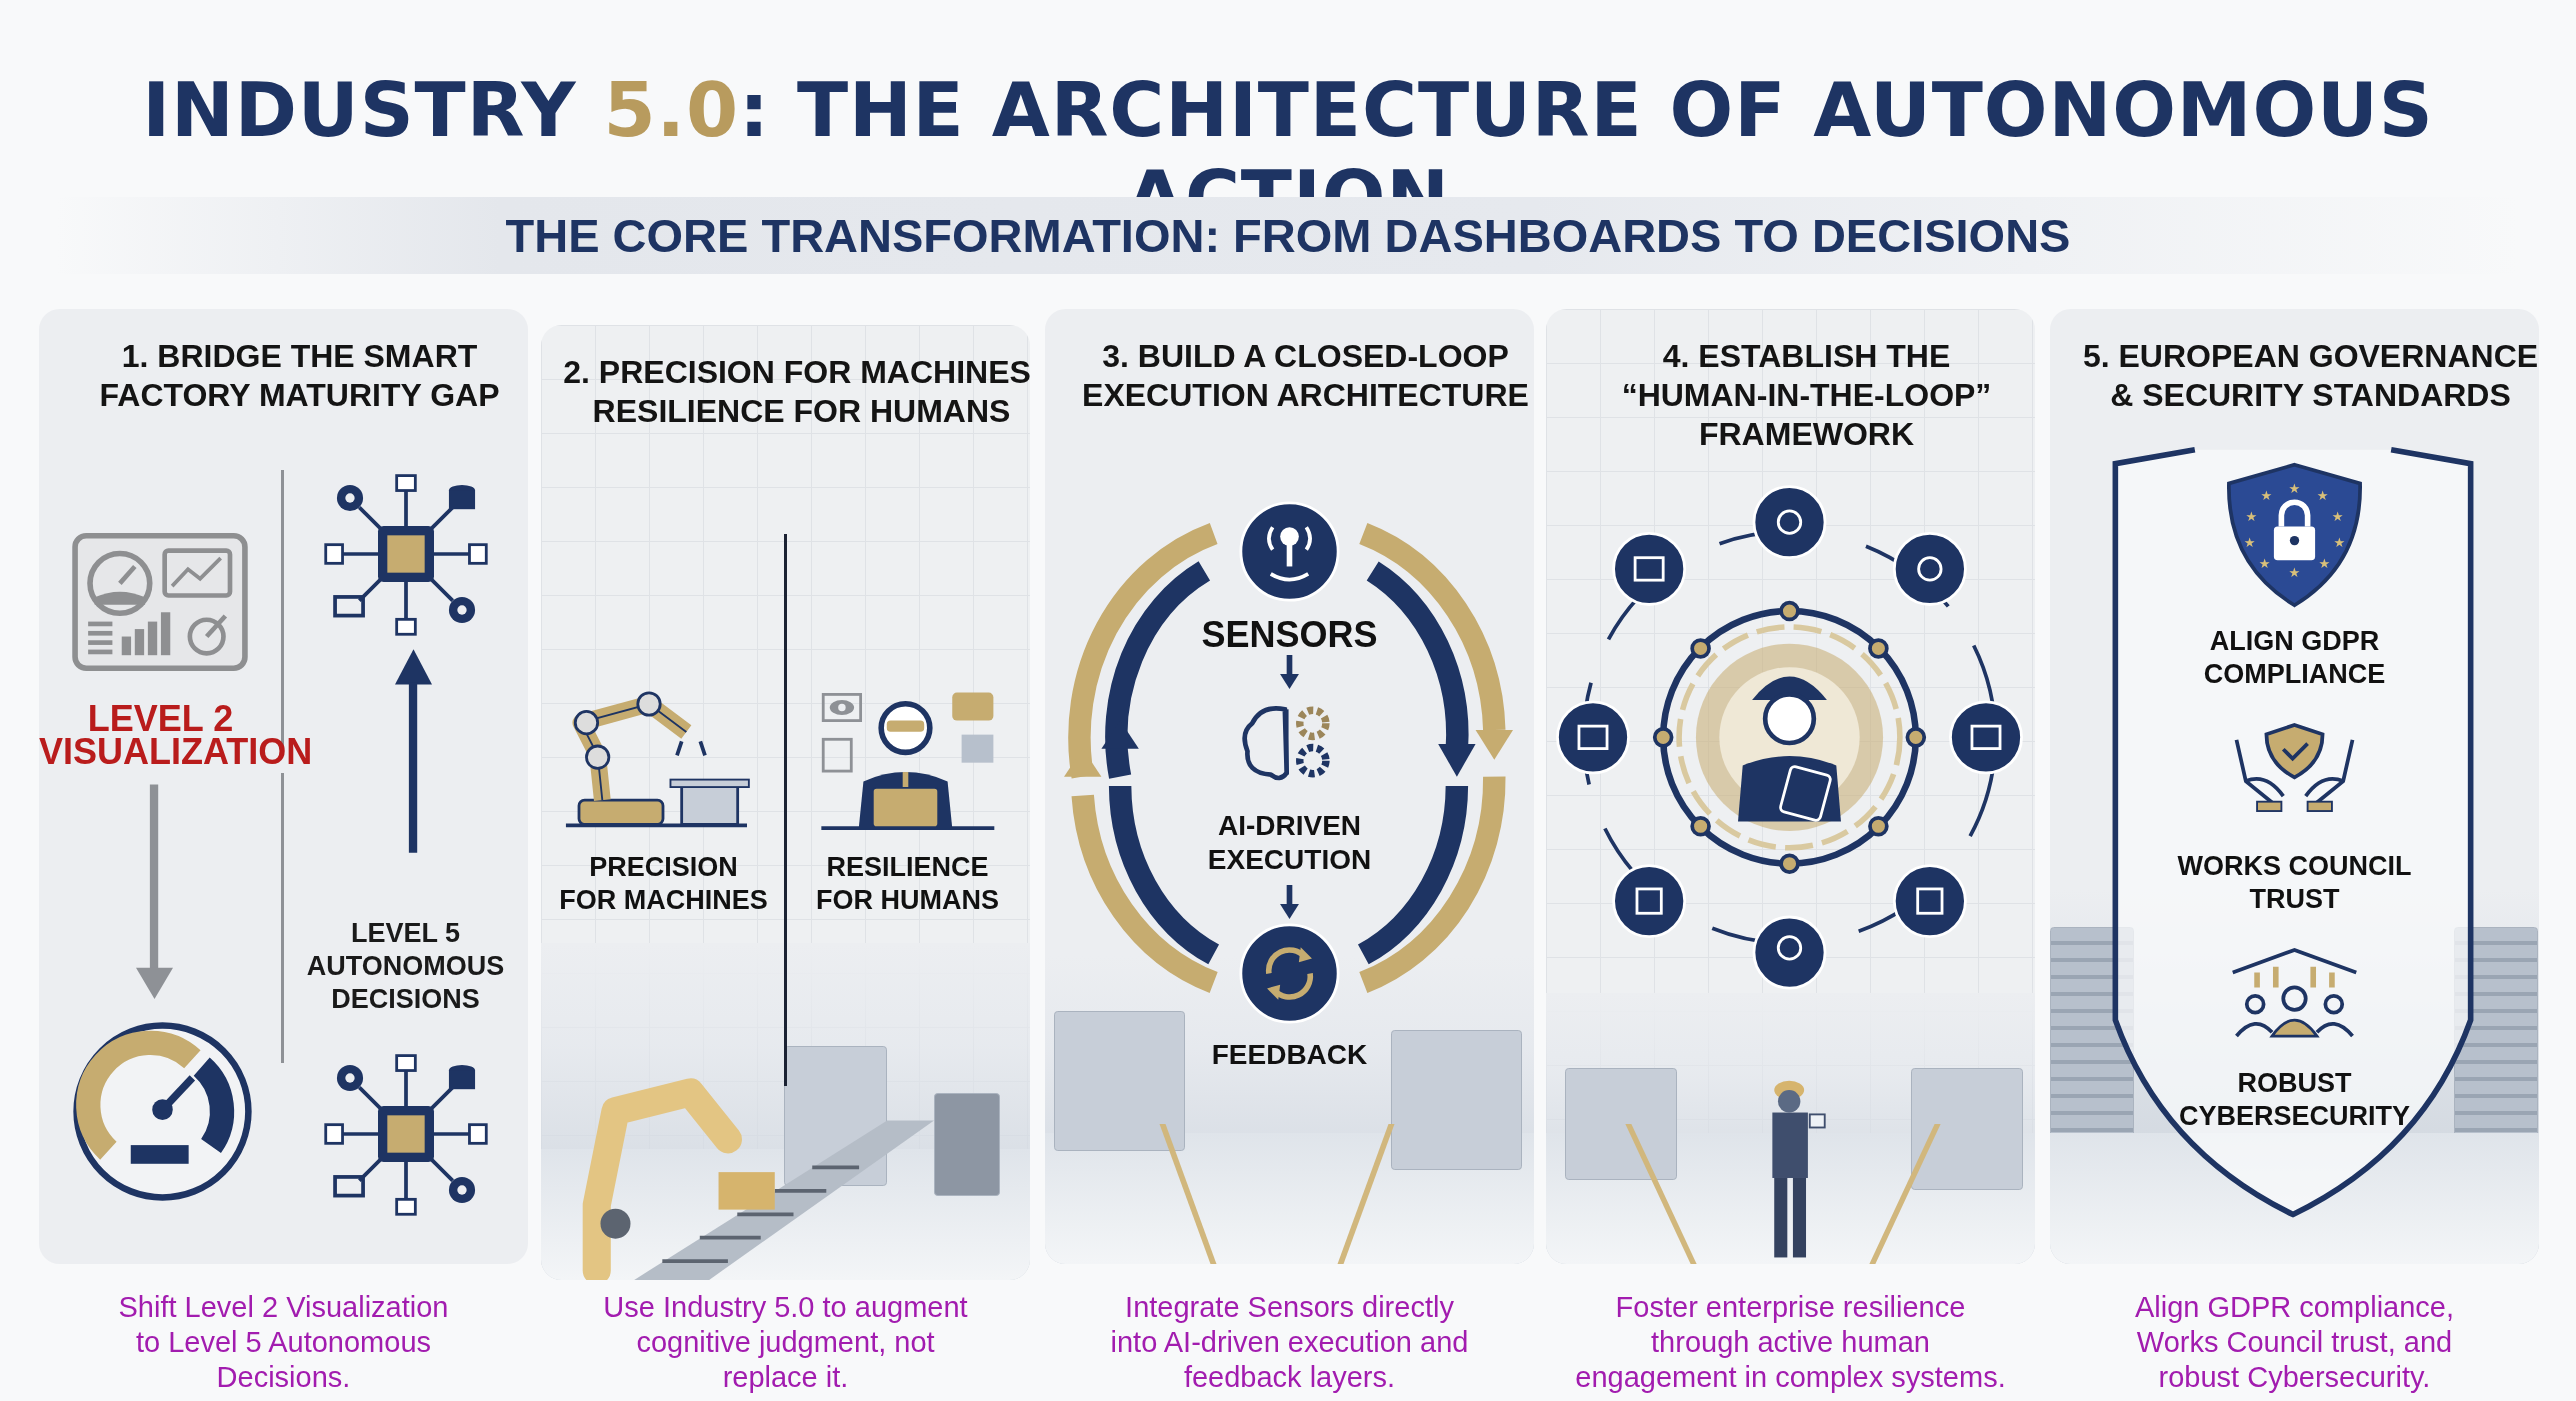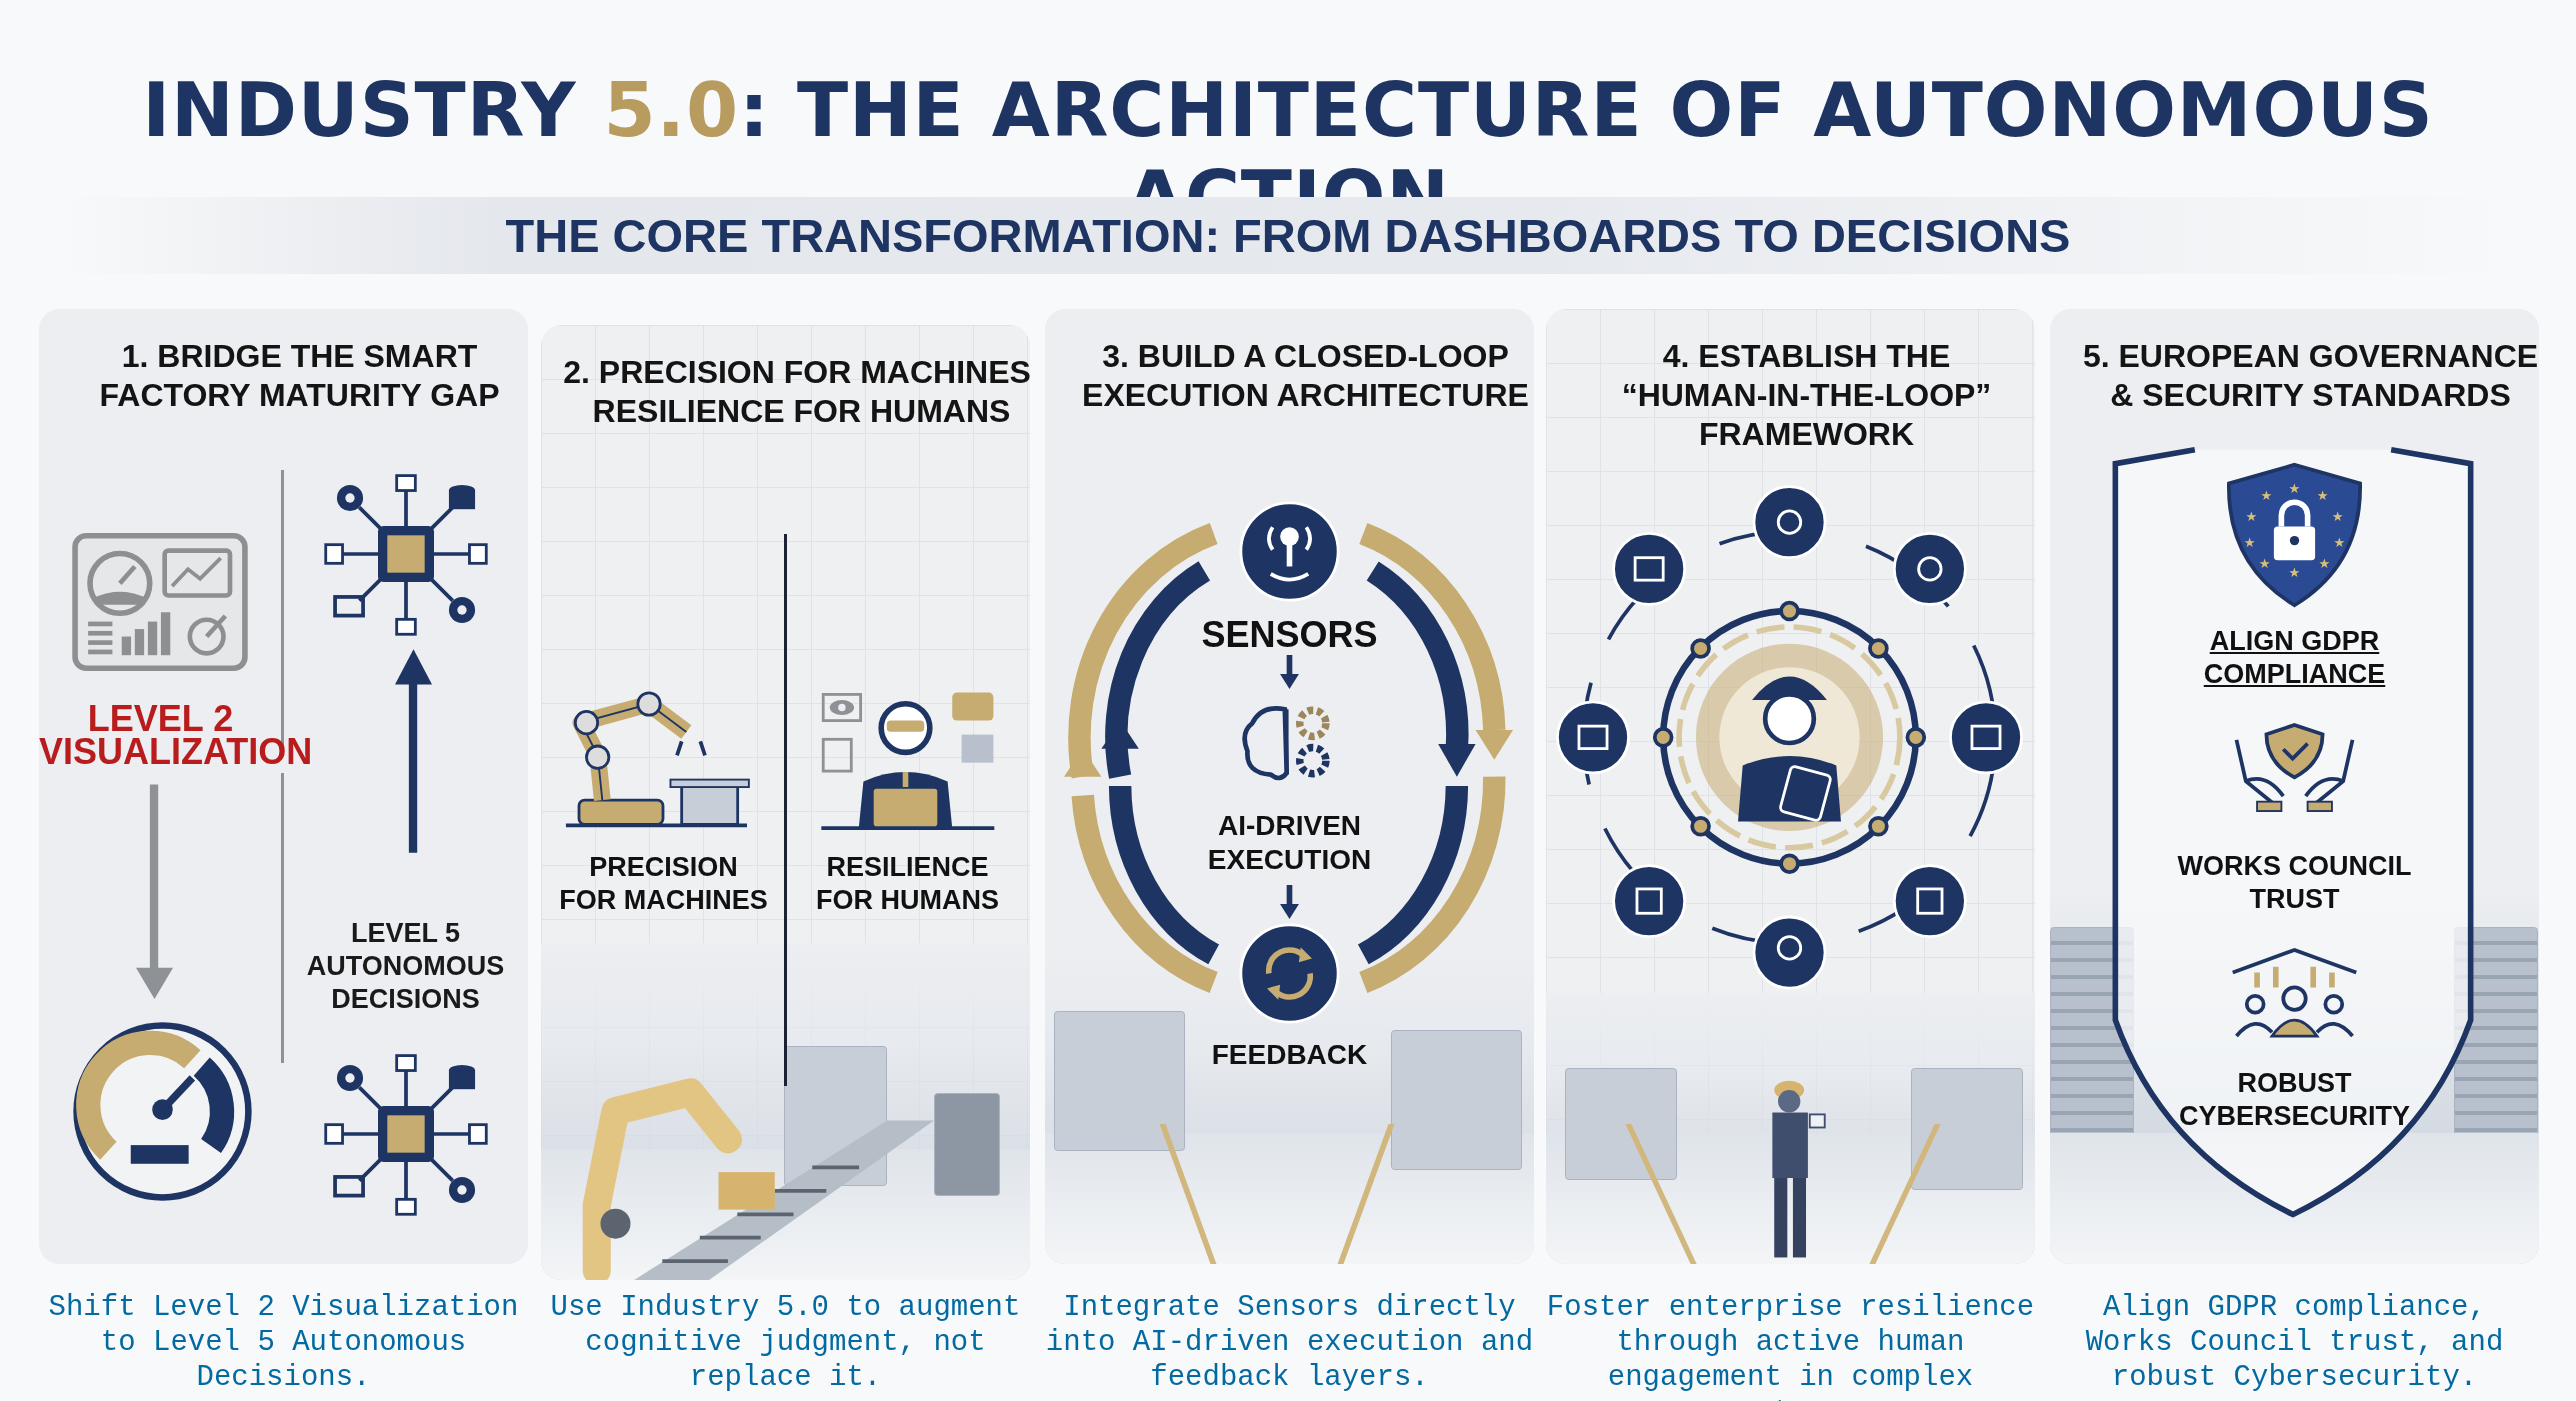--- a/index.html
+++ b/index.html
@@ -55,22 +55,22 @@
     background: linear-gradient(180deg, #dfe4ea, #f3f5f7);
   }
   .factory .machine {
     position: absolute; background: #c7ced8; border: 1.9px solid #aab3bf; border-radius: 3.7px;
   }
   .factory .lane {
     position: absolute; bottom: 0; width: 5.6px; height: 140px; background: #d1b77d;
   }
   .bottom-text {
     position: absolute; top: 1290px; width: 489px; text-align: center;
-    font-size: 29px; line-height: 35px; color: #0369a1;
-    font-family: Liberation Mono, monospace;
+    font-size: 29px; line-height: 35px; color: #a21caf;
+    font-family: Liberation Sans, sans-serif;
     white-space: pre-line;
   }
   .lbl {
     position: absolute; text-align: center; font-weight: 700; white-space: pre-line;
   }
   svg { position: absolute; overflow: visible; }
 </style>
 </head>
 <body>
 
@@ -386,21 +386,21 @@
         <text x="74" y="124">★</text>
         <text x="42" y="114">★</text>
         <text x="26" y="92">★</text>
       <text x="28" y="64">★</text>
         <text x="44" y="42">★</text>
     </g>
     <rect x="52" y="70" width="44" height="36" rx="4" fill="#fff"></rect>
     <path d="M60 70 L60 58 A14 14 0 0 1 88 58 L88 70" fill="none" stroke="#fff" stroke-width="6"></path>
     <circle cx="74" cy="85" r="5" fill="#1e3463"></circle>
   </svg>
-  <div class="lbl" style="left:0;top:316px;width:100%;font-size:27px;line-height:33px;text-decoration:underline;">ALIGN GDPR
+  <div class="lbl" style="left:0;top:316px;width:100%;font-size:27px;line-height:33px;">ALIGN GDPR
 COMPLIANCE</div>
   <svg style="left:179px;top:412px;" width="131" height="94" viewBox="0 0 140 100">
     <path d="M70 4 L100 14 Q100 44 70 60 Q40 44 40 14 Z" fill="#c6ac70" stroke="#1e3463" stroke-width="4"></path>
     <polyline points="58,30 68,40 84,24" fill="none" stroke="#1e3463" stroke-width="4"></polyline>
     <path d="M8 20 L18 64 L50 90 M132 20 L122 64 L90 90" fill="none" stroke="#1e3463" stroke-width="4"></path>
     <path d="M18 64 Q40 55 58 80 M122 64 Q100 55 82 80" fill="none" stroke="#1e3463" stroke-width="4"></path>
     <rect x="30" y="86" width="26" height="10" fill="#c6ac70" stroke="#1e3463" stroke-width="2"></rect>
     <rect x="84" y="86" width="26" height="10" fill="#c6ac70" stroke="#1e3463" stroke-width="2"></rect>
   </svg>
   <div class="lbl" style="left:0;top:541px;width:100%;font-size:27px;line-height:33px;">WORKS COUNCIL

